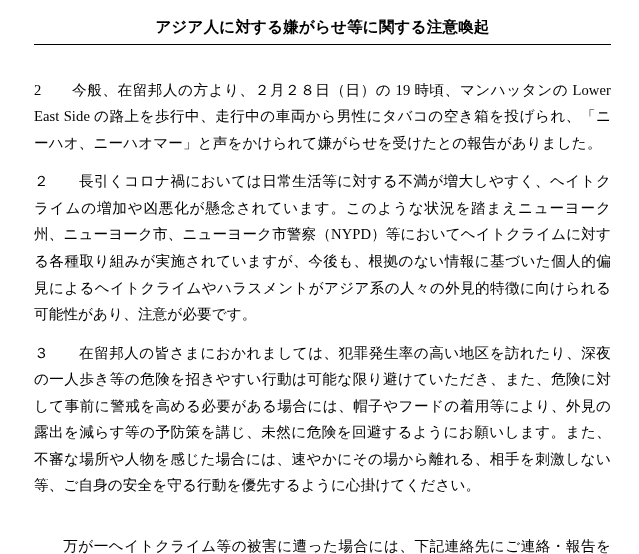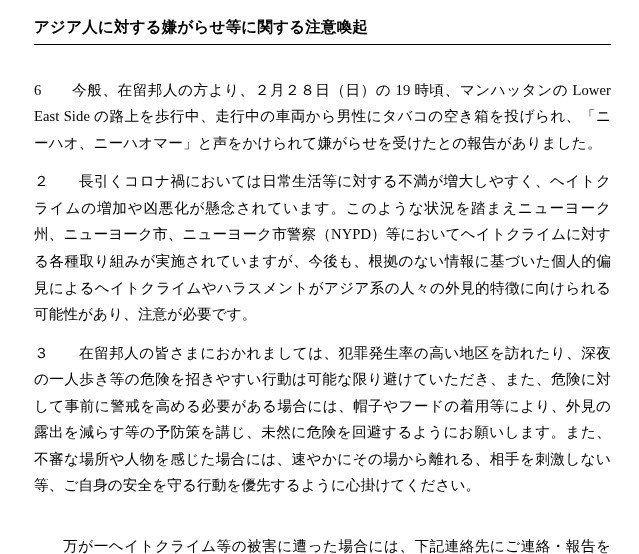--- a/index.html
+++ b/index.html
@@ -24,20 +24,21 @@
   .doc-title {
     font-family: "Liberation Sans", "DejaVu Sans", sans-serif;
     font-weight: bold;
     font-size: 15.5px;
     line-height: 1.4;
     letter-spacing: 0.2px;
     margin: 6px 0 4px 0;
     padding-bottom: 6px;
     border-bottom: 1.4px solid #000000;
     display: block;
+    text-align: center;
   }
   .body-block {
     font-size: 14.6px;
     line-height: 1.82;
     text-align: justify;
     text-justify: inter-ideograph;
     margin: 0;
     letter-spacing: 0.1px;
   }
   .spacer-1 { height: 14px; }
@@ -51,21 +52,21 @@
 </style>
 </head>
 <body>
 
 <div class="page">
 
   <h1 class="doc-title">アジア人に対する嫌がらせ等に関する注意喚起</h1>
 
   <div class="spacer-1"></div>
 
-  <p class="body-block para-1">6　　今般、在留邦人の方より、２月２８日（日）の 19 時頃、マンハッタンの Lower East Side の路上を歩行中、走行中の車両から男性にタバコの空き箱を投げられ、「ニーハオ、ニーハオマー」と声をかけられて嫌がらせを受けたとの報告がありました。</p>
+  <p class="body-block para-1">2　　今般、在留邦人の方より、２月２８日（日）の 19 時頃、マンハッタンの Lower East Side の路上を歩行中、走行中の車両から男性にタバコの空き箱を投げられ、「ニーハオ、ニーハオマー」と声をかけられて嫌がらせを受けたとの報告がありました。</p>
 
   <div class="spacer-2"></div>
 
   <p class="body-block">２　　長引くコロナ禍においては日常生活等に対する不満が増大しやすく、ヘイトクライムの増加や凶悪化が懸念されています。このような状況を踏まえニューヨーク州、ニューヨーク市、ニューヨーク市警察（NYPD）等においてヘイトクライムに対する各種取り組みが実施されていますが、今後も、根拠のない情報に基づいた個人的偏見によるヘイトクライムやハラスメントがアジア系の人々の外見的特徴に向けられる可能性があり、注意が必要です。</p>
 
   <div class="spacer-3"></div>
 
   <p class="body-block">３　　在留邦人の皆さまにおかれましては、犯罪発生率の高い地区を訪れたり、深夜の一人歩き等の危険を招きやすい行動は可能な限り避けていただき、また、危険に対して事前に警戒を高める必要がある場合には、帽子やフードの着用等により、外見の露出を減らす等の予防策を講じ、未然に危険を回避するようにお願いします。また、不審な場所や人物を感じた場合には、速やかにその場から離れる、相手を刺激しない等、ご自身の安全を守る行動を優先するように心掛けてください。</p>
 
   <div class="spacer-4"></div>

